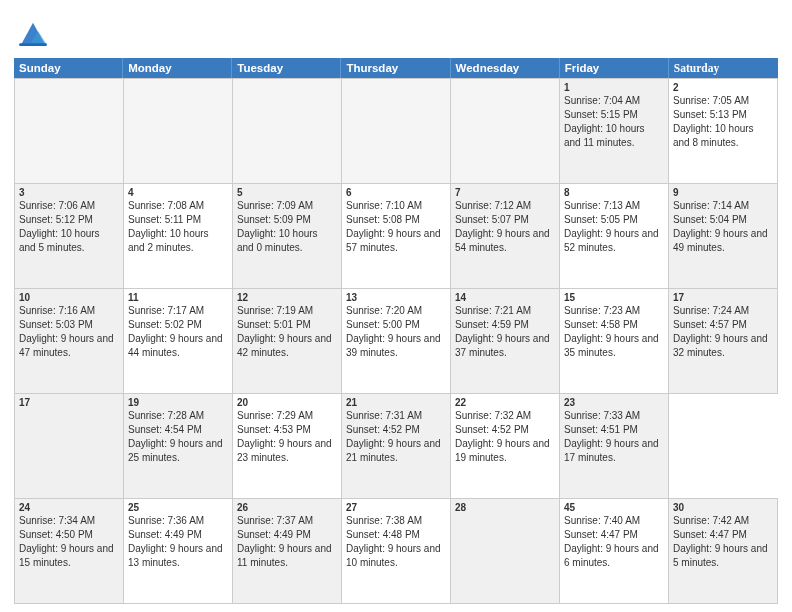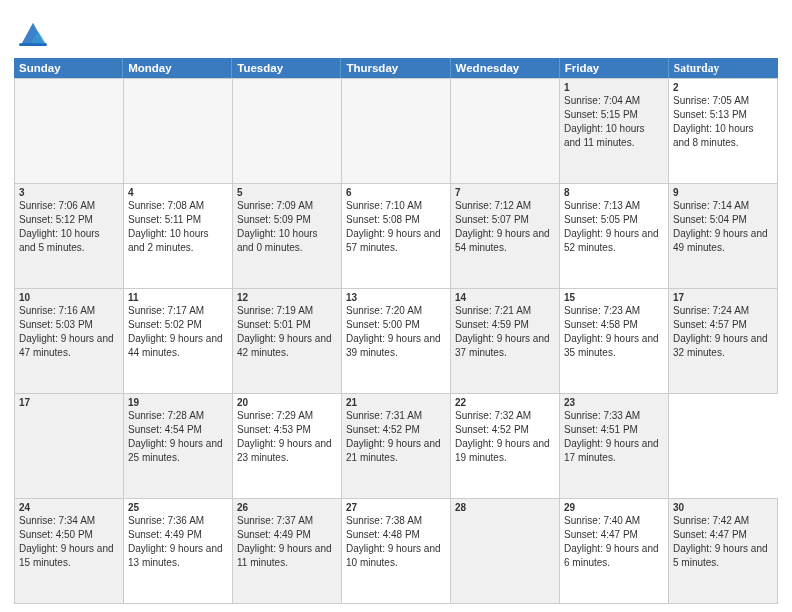--- a/index.html
+++ b/index.html
@@ -311,21 +311,21 @@
           <div class="cal-cell">
             <span class="day-num">27</span>
             <div class="cell-info">Sunrise: 7:38 AM
 Sunset: 4:48 PM
 Daylight: 9 hours and 10 minutes.</div>
           </div>
           <div class="cal-cell shaded">
             <span class="day-num">28</span>
           </div>
           <div class="cal-cell">
-            <span class="day-num">29</span>
+            <span class="day-num">45</span>
             <div class="cell-info">Sunrise: 7:40 AM
 Sunset: 4:47 PM
 Daylight: 9 hours and 6 minutes.</div>
           </div>
           <div class="cal-cell shaded">
             <span class="day-num">30</span>
             <div class="cell-info">Sunrise: 7:42 AM
 Sunset: 4:47 PM
 Daylight: 9 hours and 5 minutes.</div>
           </div>

